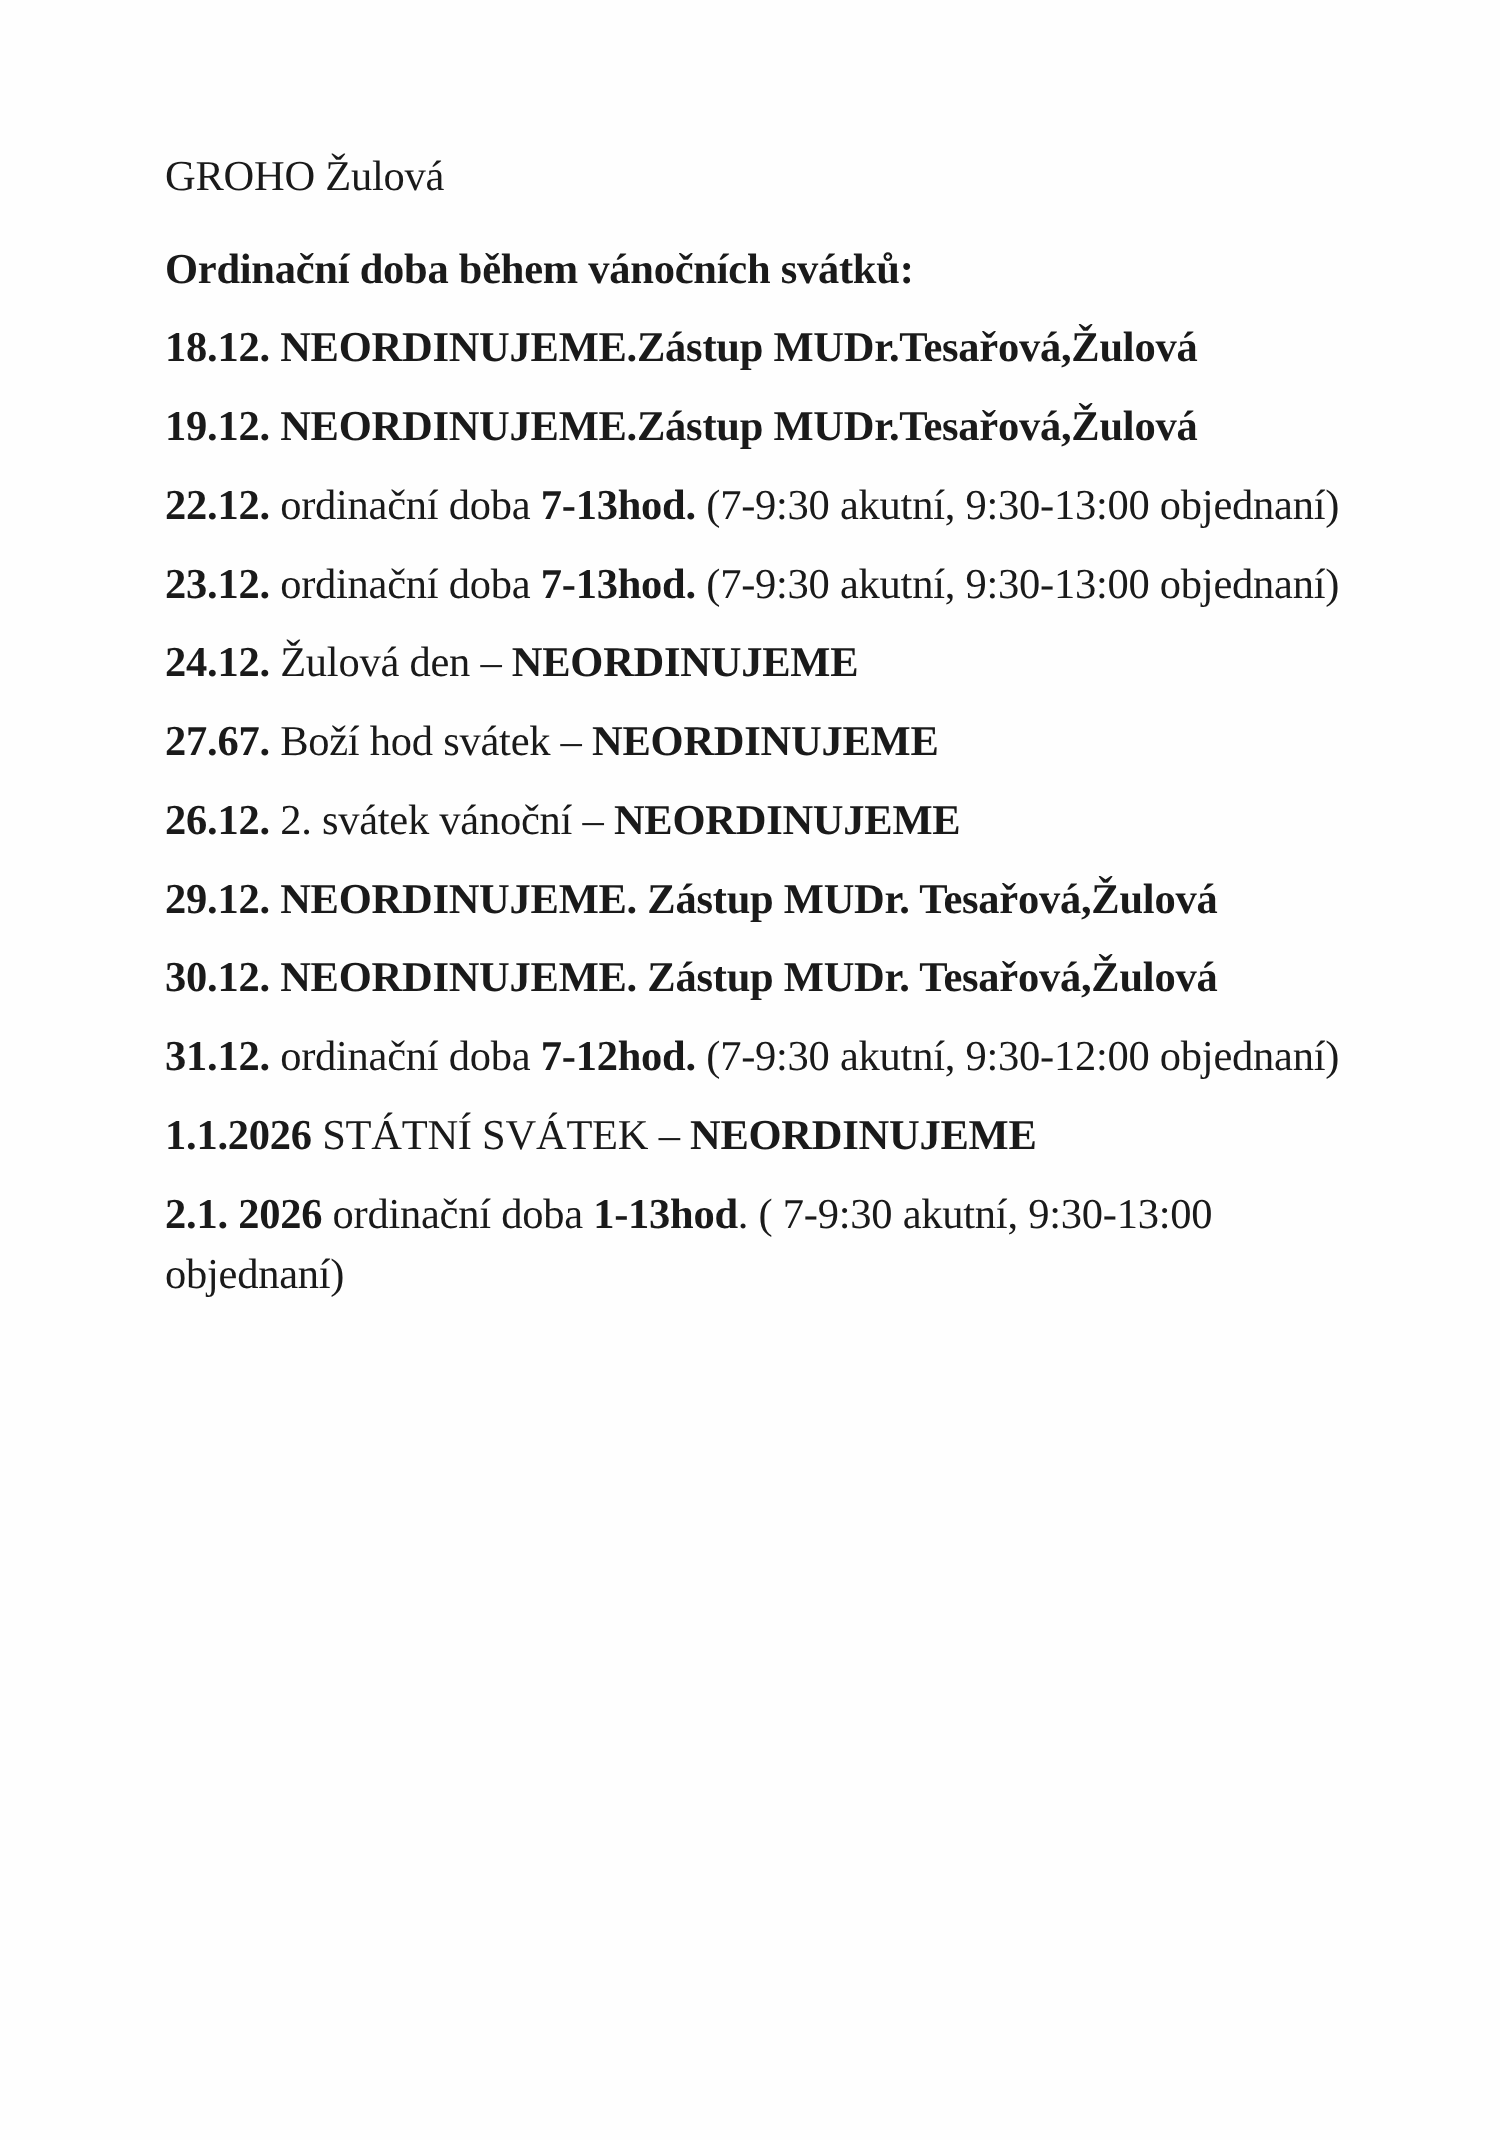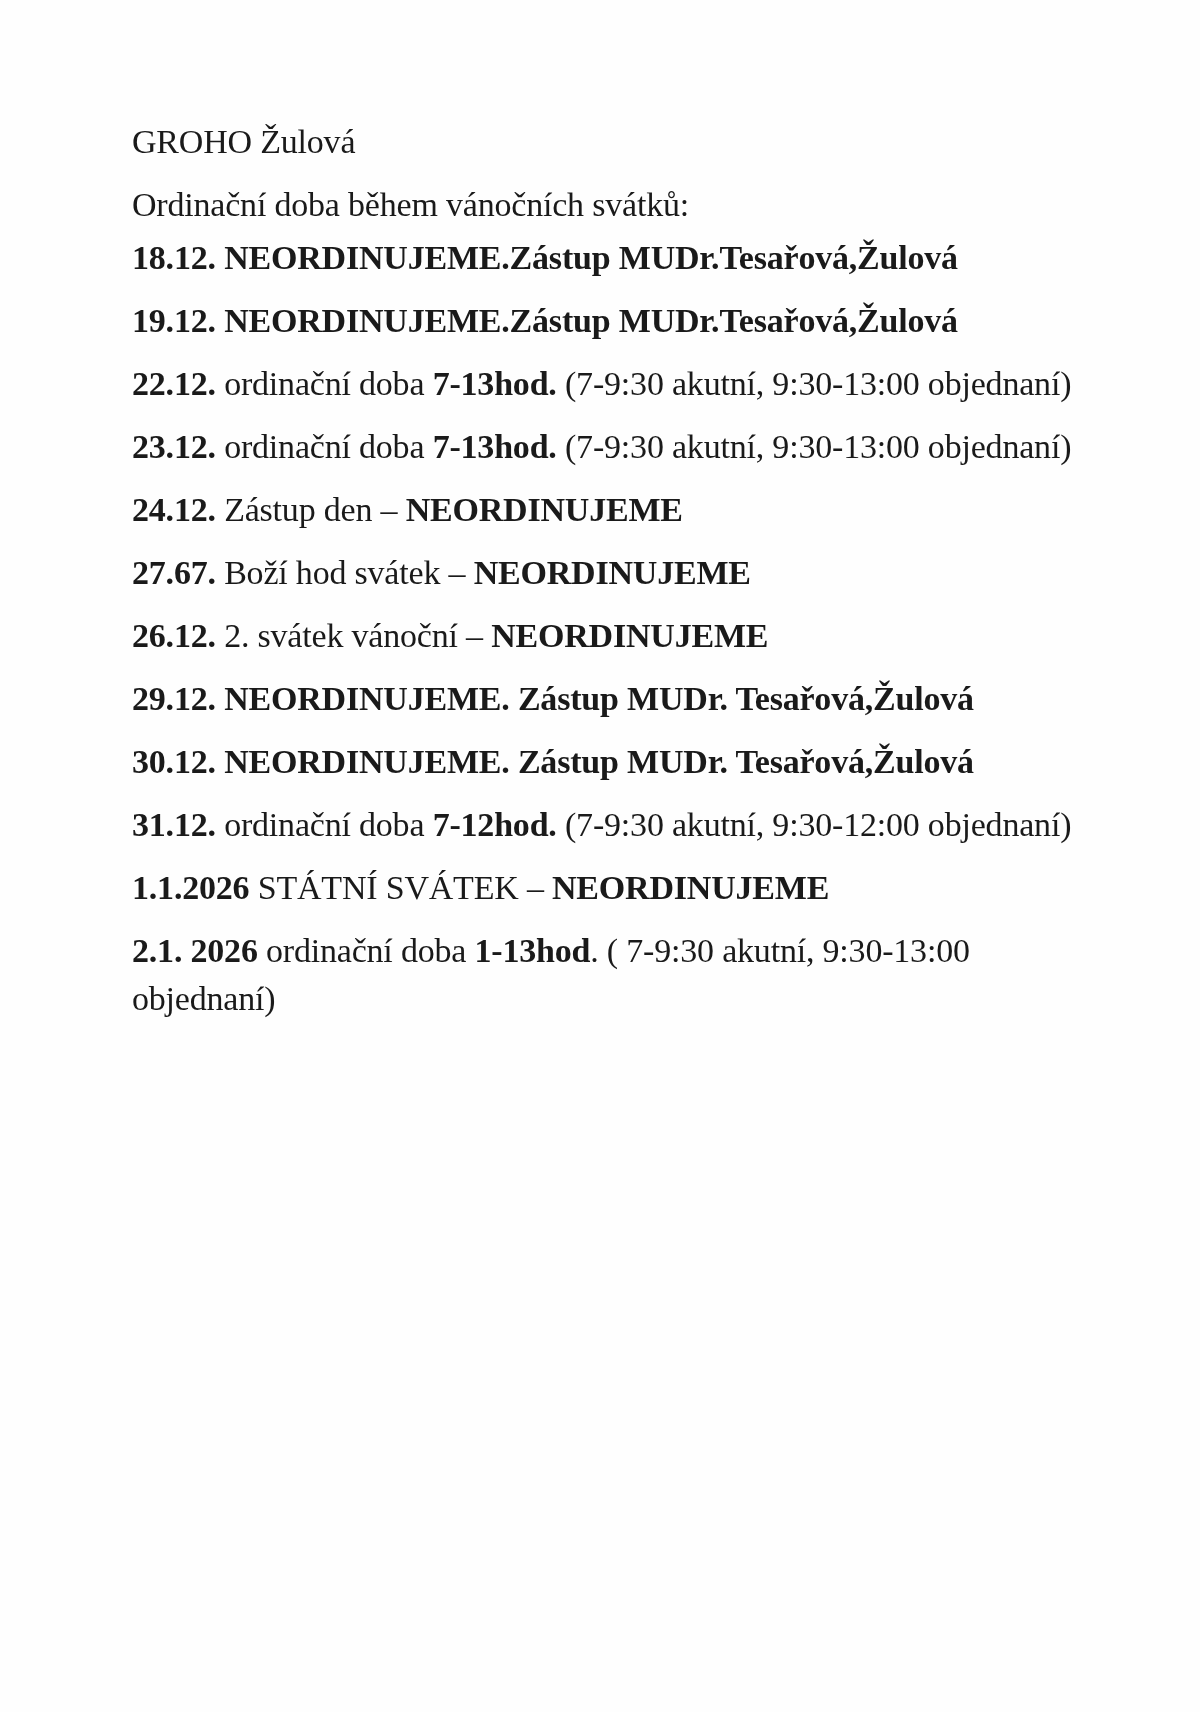--- a/index.html
+++ b/index.html
@@ -29,22 +29,22 @@
       width: 960px;
       font-size: 34px;
       line-height: 48px;
       letter-spacing: -0.2px;
     }
     .line {
       margin: 0 0 15px 0;
       white-space: normal;
     }
     .b { font-weight: bold; }
-    .title { font-weight: normal; margin-bottom: 15px; }
-    .subtitle { font-weight: normal; margin-bottom: 5px; }
+    .title { font-weight: normal; margin-bottom: 26px; }
+    .subtitle { font-weight: bold; margin-bottom: 15px; }
   </style>
 </head>
 <body>
 
 <div class="page">
   <div class="content">
     <div class="line title">GROHO Žulová</div>
     <div class="line subtitle">Ordinační doba během vánočních svátků:</div>
 
     <div class="line">
@@ -66,21 +66,21 @@
 
     <div class="line">
       <span class="b">23.12.</span>
       <span>ordinační doba</span>
       <span class="b">7-13hod.</span>
       <span>(7-9:30 akutní, 9:30-13:00 objednaní)</span>
     </div>
 
     <div class="line">
       <span class="b">24.12.</span>
-      <span>Zástup den –</span>
+      <span>Žulová den –</span>
       <span class="b">NEORDINUJEME</span>
     </div>
 
     <div class="line">
       <span class="b">27.67.</span>
       <span>Boží hod svátek –</span>
       <span class="b">NEORDINUJEME</span>
     </div>
 
     <div class="line">

